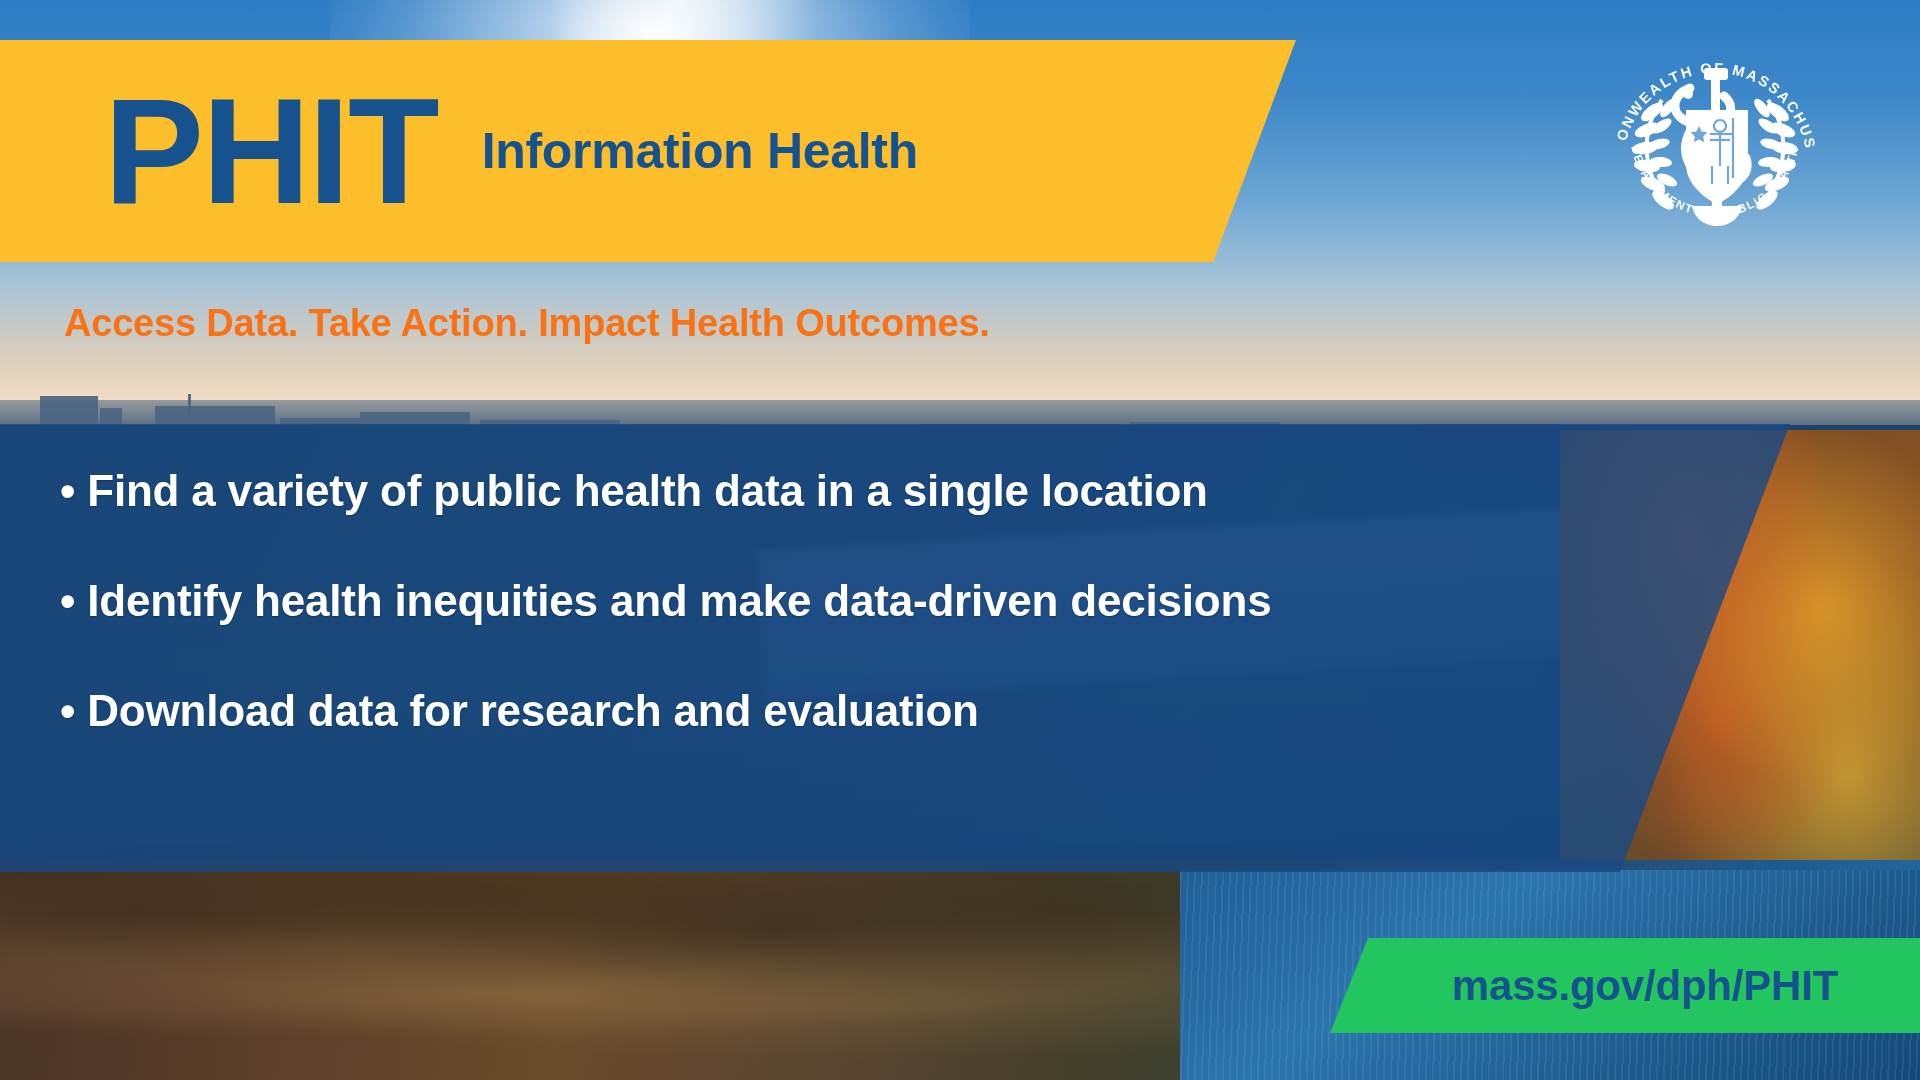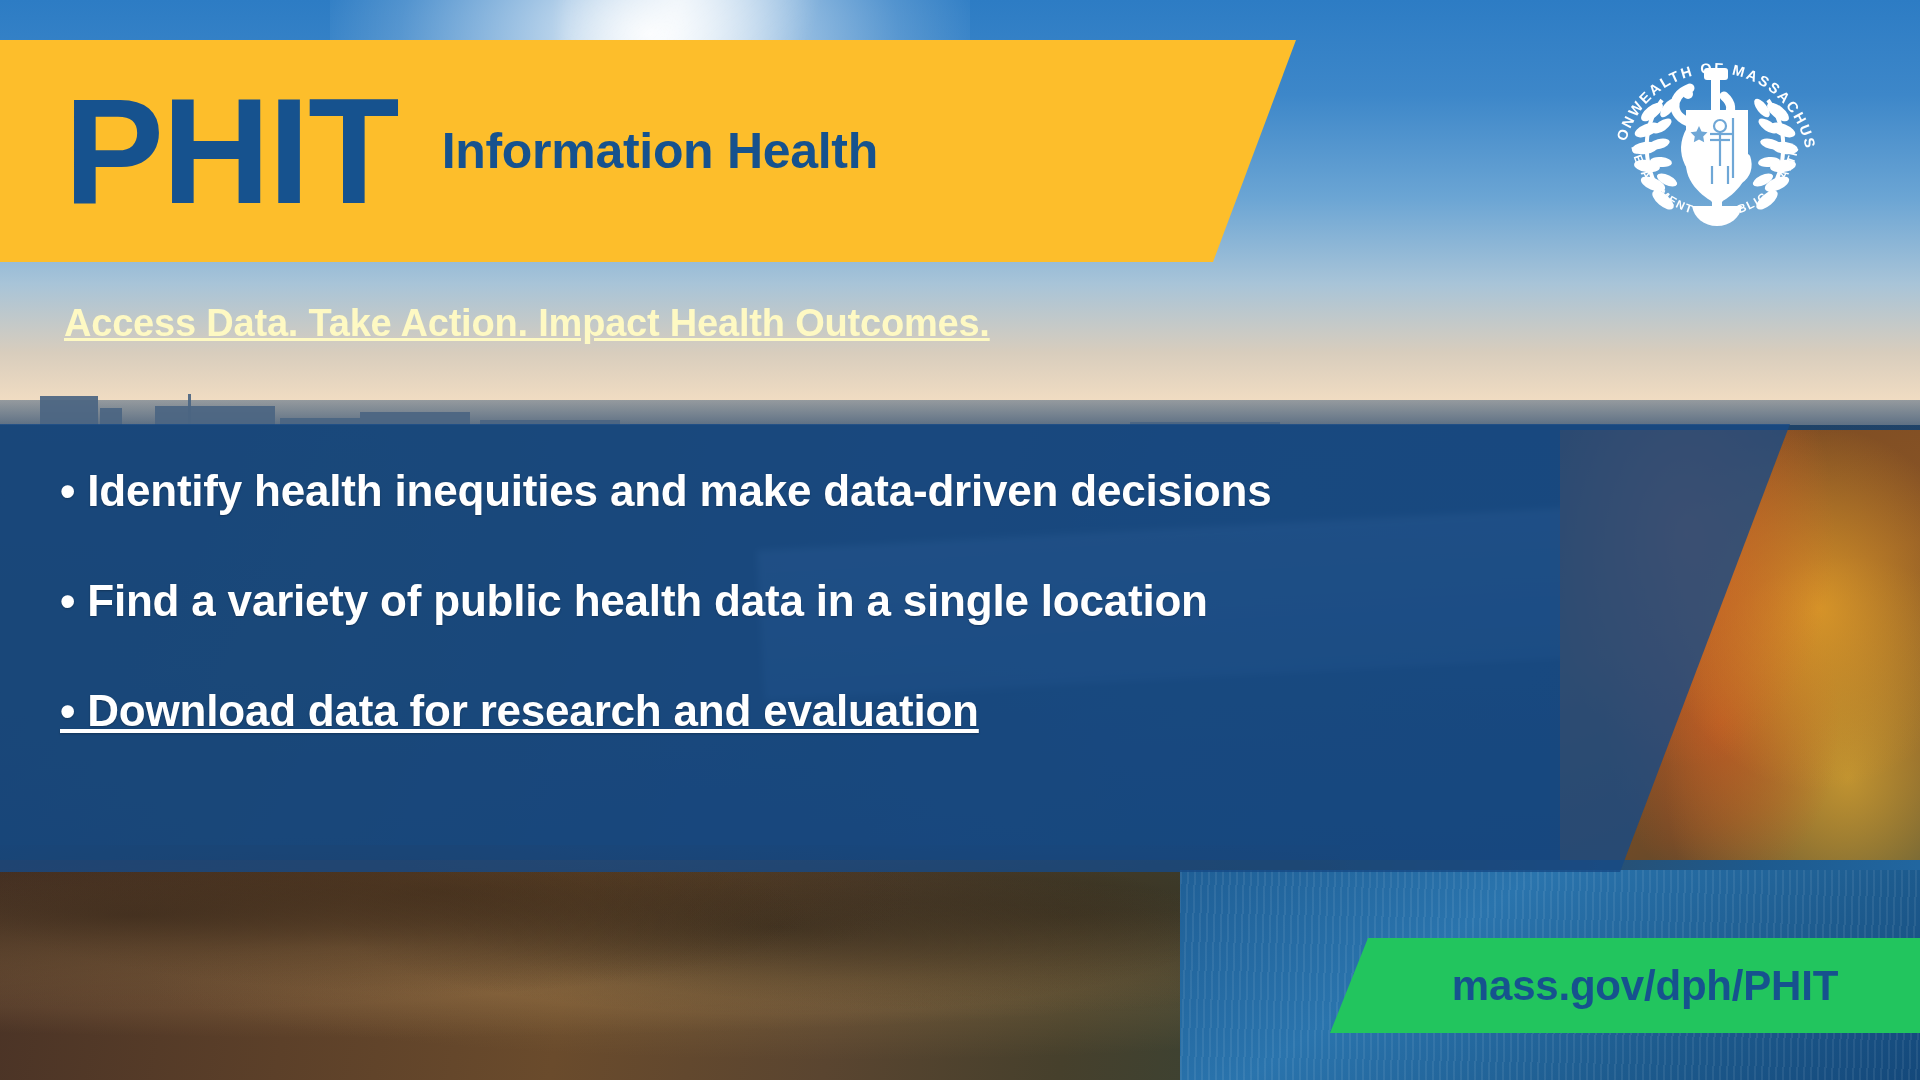--- a/index.html
+++ b/index.html
@@ -84,56 +84,56 @@
       radial-gradient(ellipse at 45% 62%, rgba(196,86,34,.75) 0%, rgba(0,0,0,0) 42%),
       radial-gradient(ellipse at 80% 74%, rgba(228,178,52,.7) 0%, rgba(0,0,0,0) 45%),
       linear-gradient(160deg,#7a4a22 0%, #8a5526 40%, #6d4a28 75%, #3f4a3a 100%);
   }
 
   
   .phit-banner{
     position:absolute;left:0;top:40px;width:1320px;height:222px;
     background:#FDBE2B;
     clip-path:polygon(0 0, 1296px 0, 1213px 100%, 0 100%);
-    display:flex;align-items:center;
+    display:flex;align-items:center;padding-left:40px;
   }
   .phit-word{
     font-size:150px;font-weight:bold;color:#16528E;
     letter-spacing:-2px;line-height:1;margin-left:64px;
     font-family:"Liberation Sans", sans-serif;
   }
   .phit-sub{
     margin-left:44px;color:#16528E;font-weight:bold;
     font-size:50px;line-height:1.18;letter-spacing:-.3px;
   }
 
   
   .seal{position:absolute;left:1600px;top:38px;width:230px;height:190px;}
 
   
   .tagline{
     position:absolute;left:64px;top:302px;
-    font-size:38px;font-weight:bold;color:#fef9c3;letter-spacing:-.2px;text-decoration:underline;
+    font-size:38px;font-weight:bold;color:#f97316;letter-spacing:-.2px;
   }
 
   
   .blue-panel{
     position:absolute;left:0;top:424px;width:1790px;height:448px;
     background:rgba(22,74,134,.80);
     clip-path:polygon(0 0, 1790px 0, 1620px 100%, 0 100%);
   }
   .bullets{
     position:absolute;left:60px;top:466px;width:1700px;
   }
   .bullet{
     color:#ffffff;font-weight:bold;font-size:44px;letter-spacing:-.2px;
     margin-bottom:60px;white-space:nowrap;
     text-shadow:0 1px 2px rgba(0,0,0,.28);
   }
-  .bullet:last-child{margin-bottom:0;text-decoration:underline;}
+  .bullet:last-child{margin-bottom:0;}
 
   
   .urlbar{
     position:absolute;left:1330px;top:938px;width:590px;height:95px;
     background:#22c55e;
     clip-path:polygon(38px 0, 590px 0, 590px 100%, 0 100%);
     display:flex;align-items:center;justify-content:center;
   }
   .urltext{
     color:#16528E;font-weight:bold;font-size:42px;letter-spacing:-.2px;
@@ -258,22 +258,22 @@
       </text>
       <text font-family="Liberation Sans, sans-serif" font-size="11.5" font-weight="bold" fill="#ffffff" letter-spacing="1.6">
         <textPath href="#arcBot" startOffset="50%" text-anchor="middle">DEPARTMENT OF PUBLIC HEALTH</textPath>
       </text>
     </svg>
   </div>
 
   <div class="tagline">Access Data. Take Action. Impact Health Outcomes.</div>
 
   <div class="bullets">
+    <div class="bullet">• Find a variety of public health data in a single location</div>
     <div class="bullet">• Identify health inequities and make data-driven decisions</div>
-    <div class="bullet">• Find a variety of public health data in a single location</div>
     <div class="bullet">• Download data for research and evaluation</div>
   </div>
 
   <div class="urlbar">
     <span class="urltext">mass.gov/dph/PHIT</span>
   </div>
 
 </div>
 
 </body></html>

